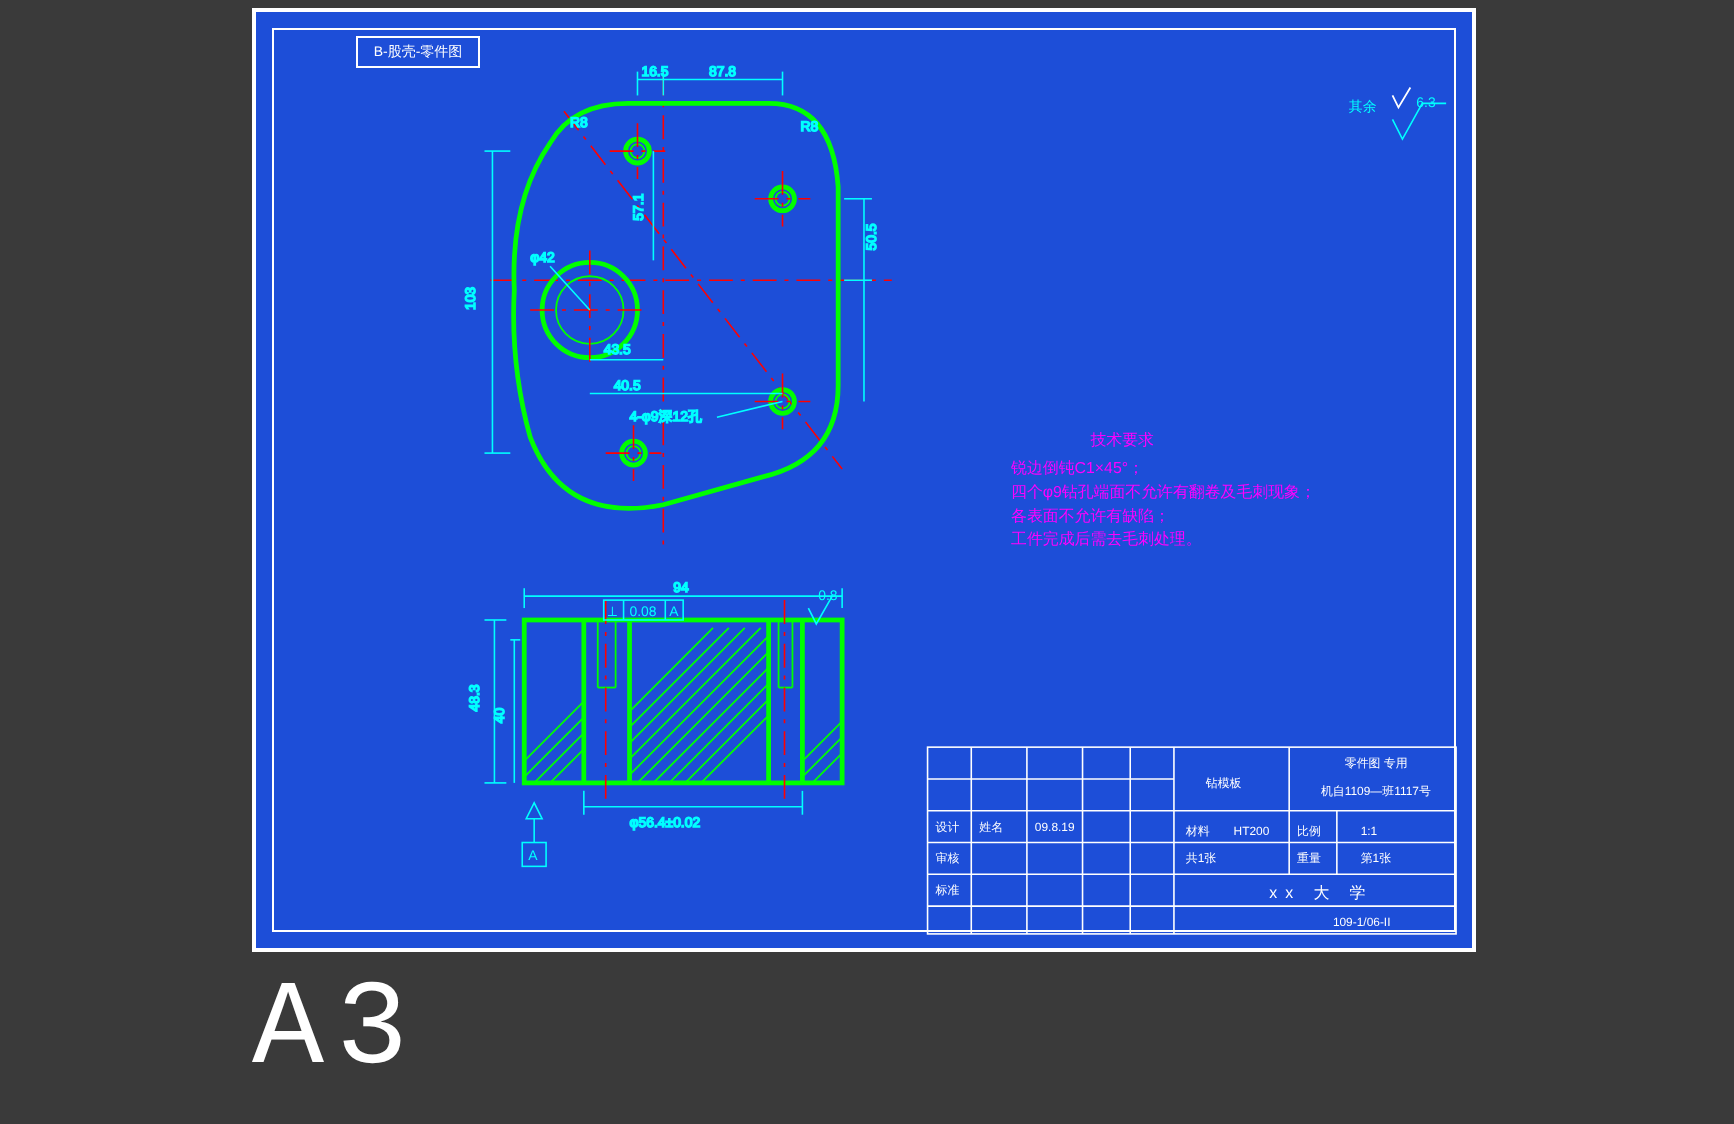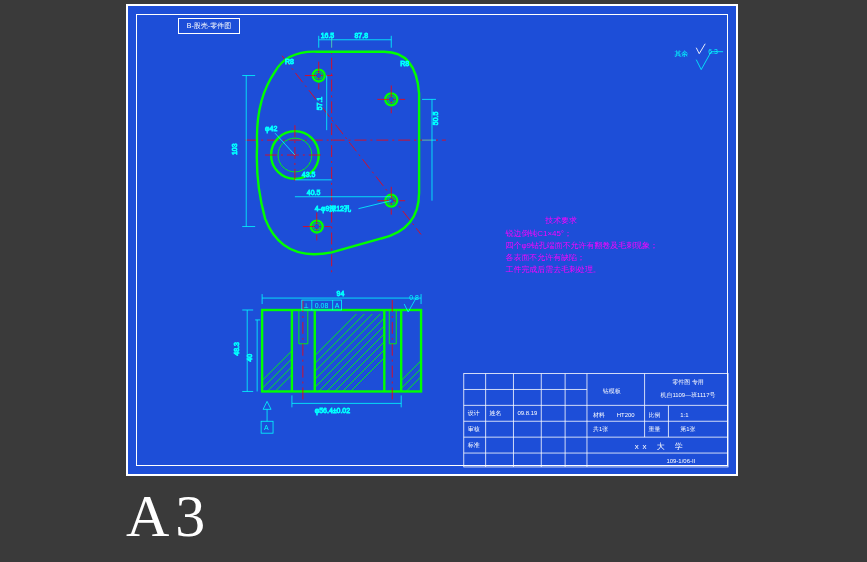--- a/index.html
+++ b/index.html
@@ -41,21 +41,21 @@
     align-items: center;
     justify-content: center;
   }
   .a3-label {
     position: absolute;
     left: 126px;
     top: 482px;
     color: #fff;
     font-size: 60px;
     font-weight: 100;
-    font-family: Liberation Serif, serif;
+    font-family: Liberation Mono, monospace;
     letter-spacing: 6px;
   }
   
   .drawing {
     position: absolute;
     left: 0; top: 0; right: 0; bottom: 0;
   }
   .part-outline { stroke: #00ff00; stroke-width: 2.4; fill: none; }
   .part-thin { stroke: #00ff00; stroke-width: 0.9; fill: none; }
   .dim { stroke: #00ffff; stroke-width: 0.8; fill: none; }

